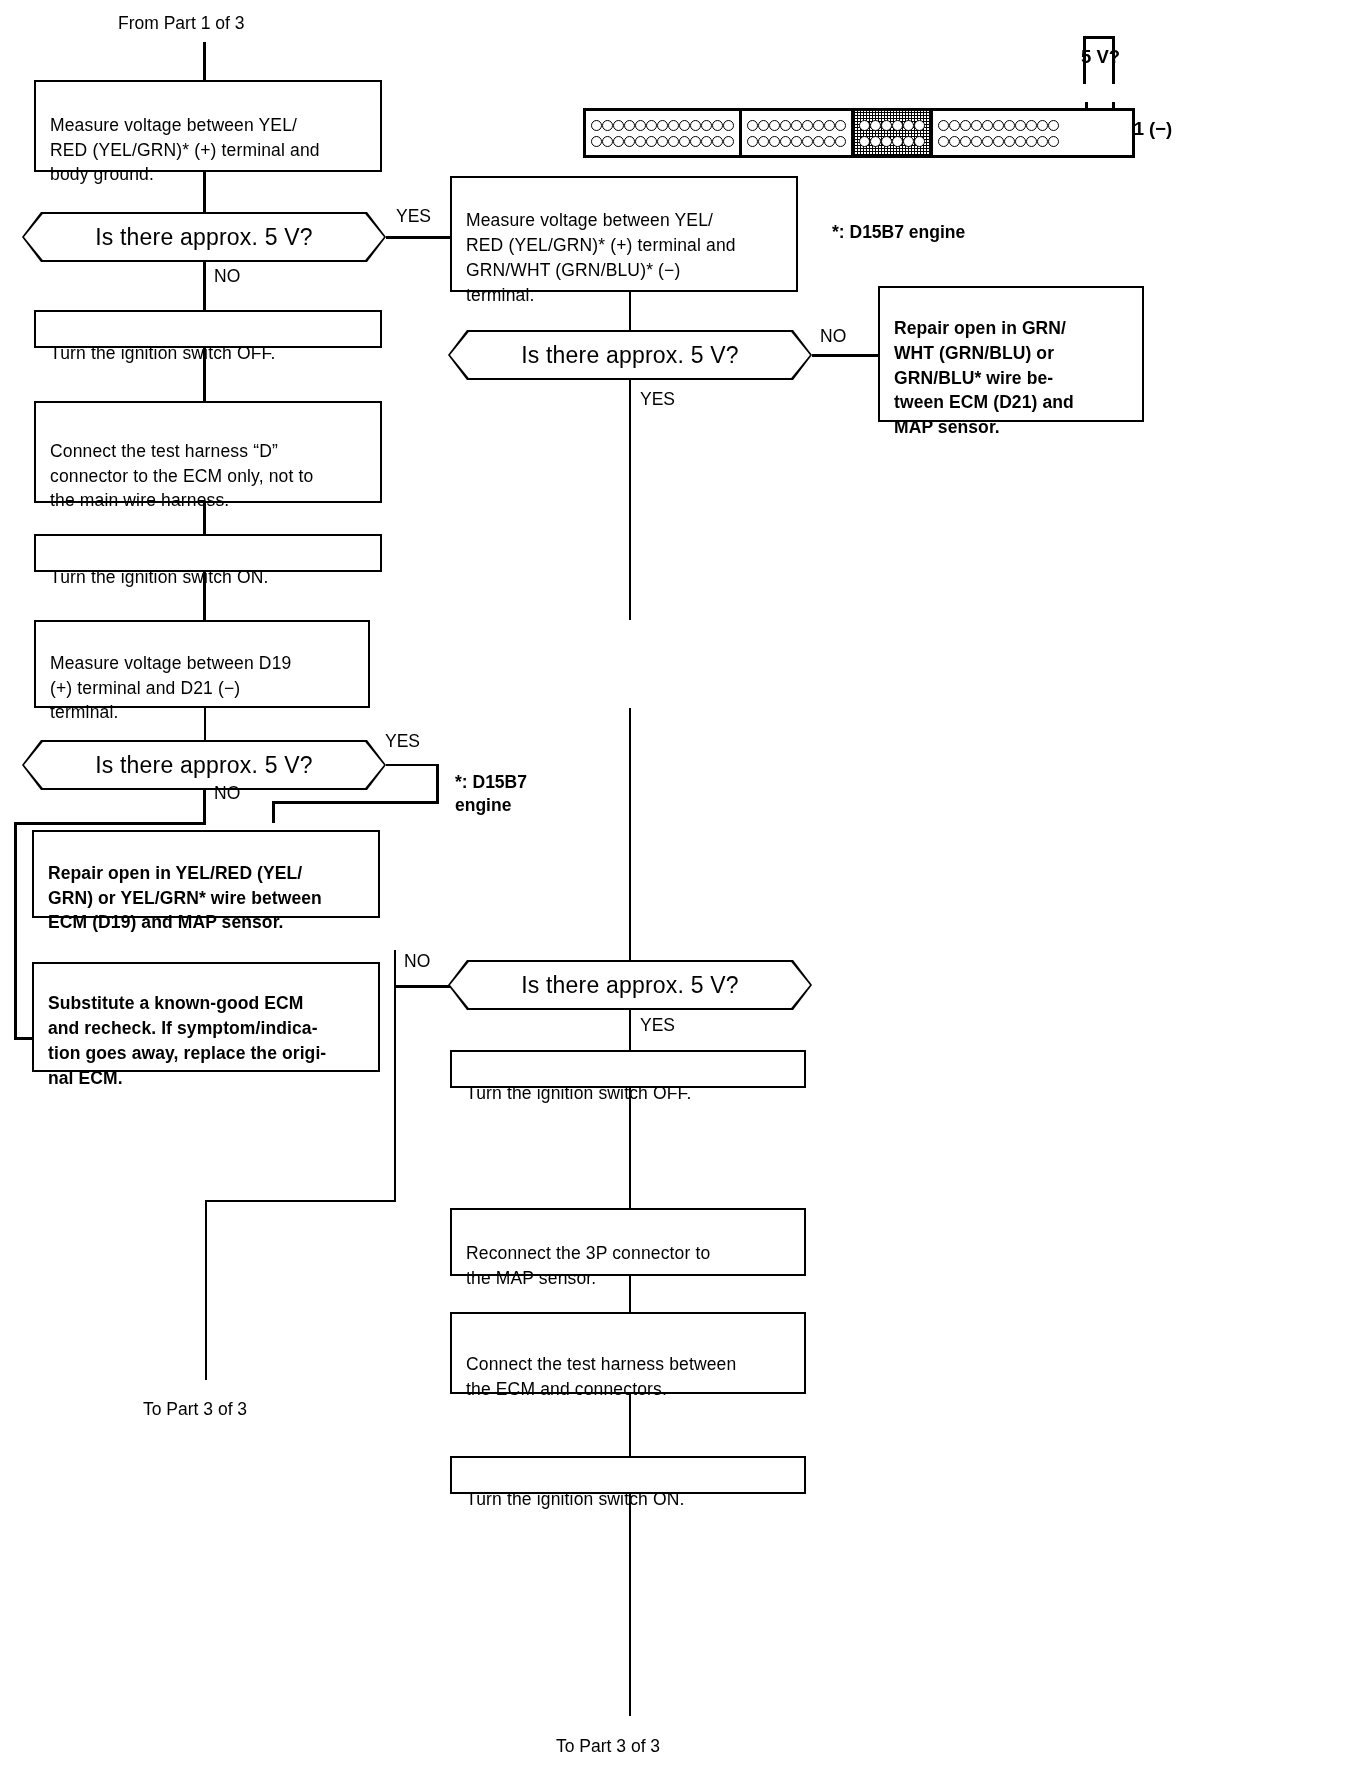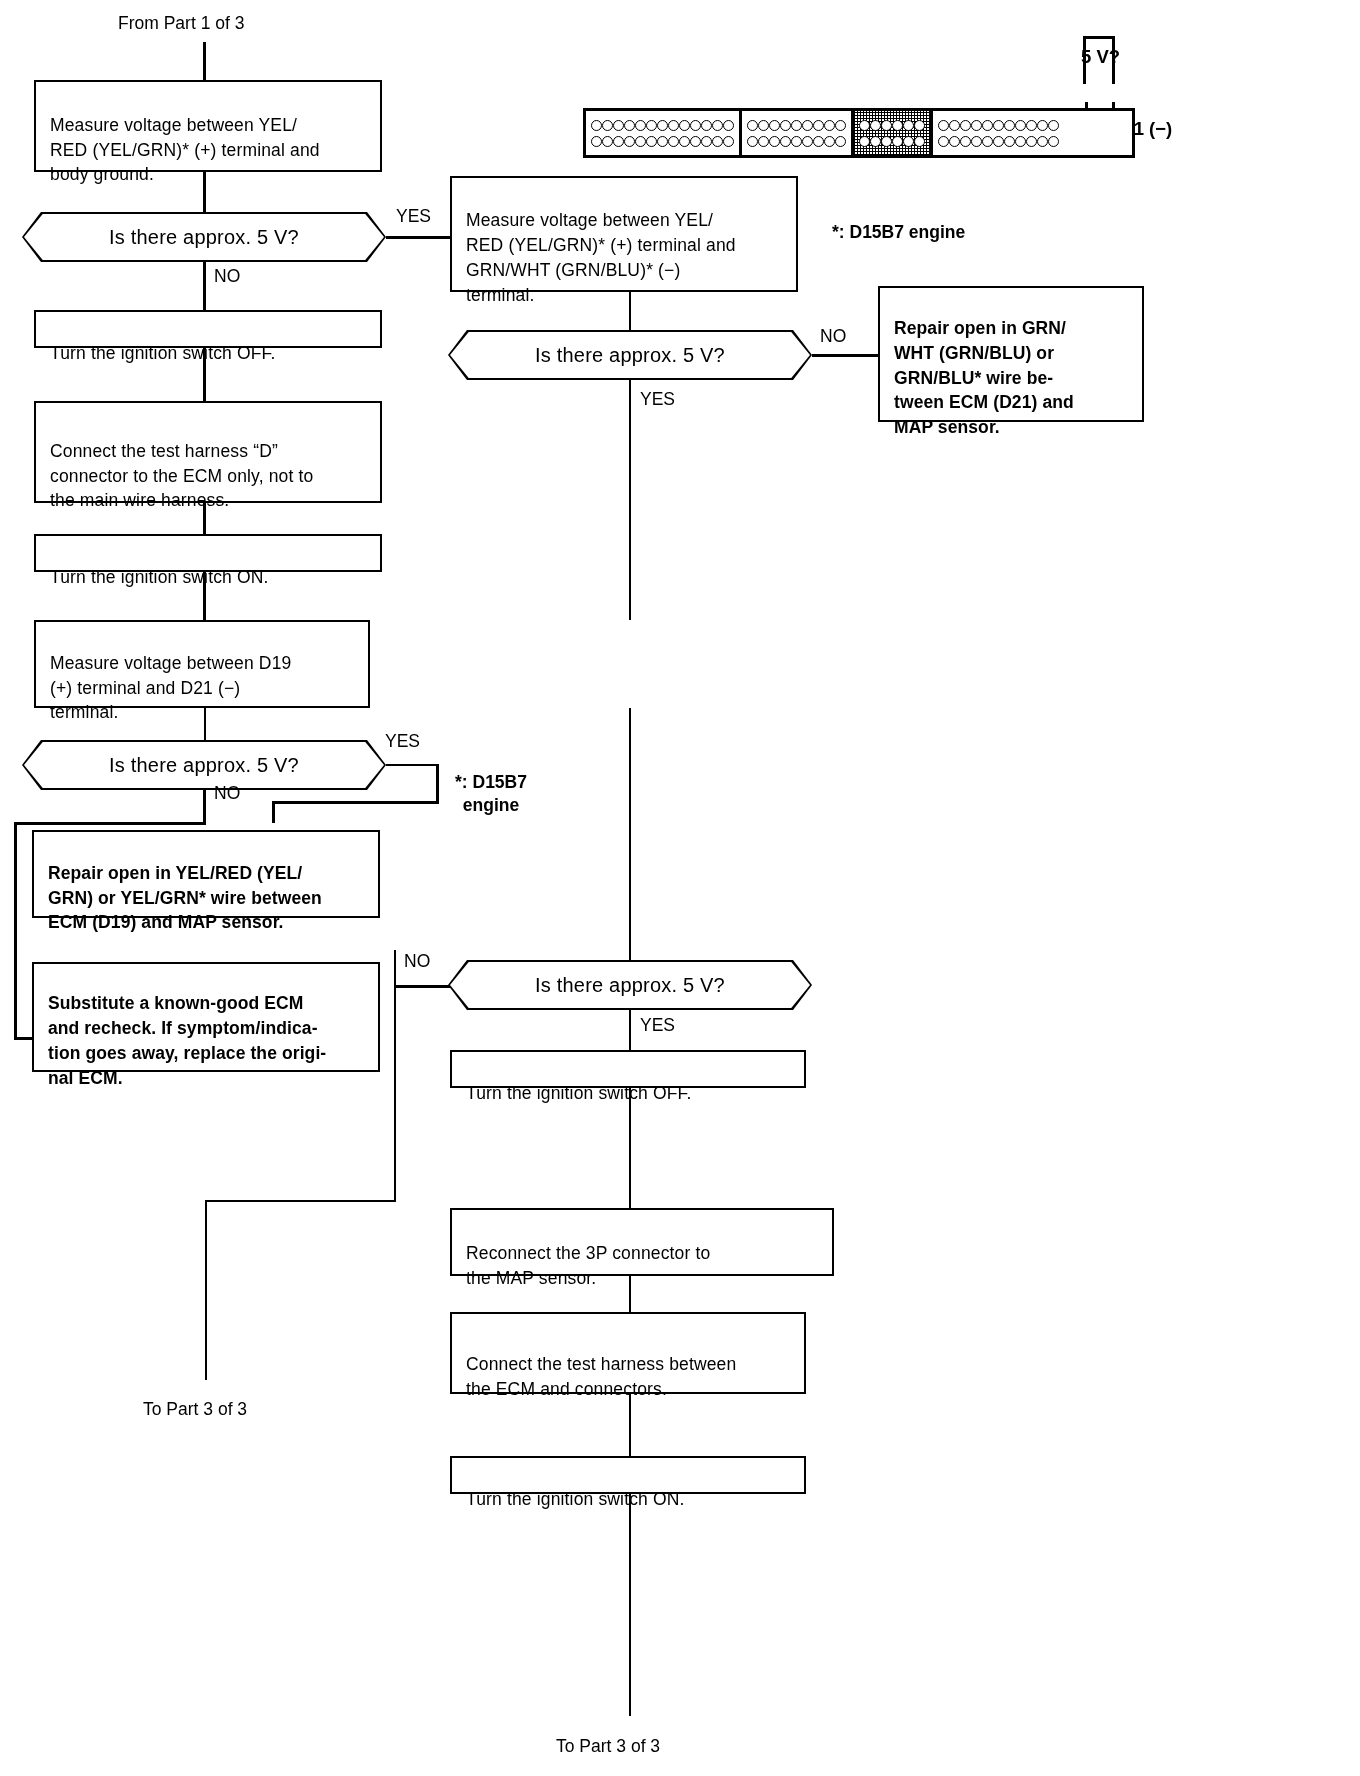--- a/index.html
+++ b/index.html
@@ -60,21 +60,21 @@
     background: #fff;
     -webkit-clip-path: polygon(0% 50%, 5.2% 0%, 94.8% 0%, 100% 50%, 94.8% 100%, 5.2% 100%);
     clip-path: polygon(0% 50%, 5.2% 0%, 94.8% 0%, 100% 50%, 94.8% 100%, 5.2% 100%);
   }
   .decision .dtxt {
     position: absolute;
     inset: 0;
     display: flex;
     align-items: center;
     justify-content: center;
-    font-size: 20px;
+    font-size: 23px;
     letter-spacing: 0.2px;
   }
 
   
   .vline {
     position: absolute;
     width: 3px;
     background: #000;
   }
   .vline.thin { width: 2px; }
@@ -84,21 +84,20 @@
     background: #000;
   }
   .hline.thin { height: 2px; }
 
   
   .label {
     position: absolute;
     font-size: 17.5px;
     white-space: pre-line;
     line-height: 1.3;
-    text-align: center;
   }
   .label.bold { font-weight: bold; margin-top: 41px; }
   .label.big  { font-size: 18.5px; }
 
   
   #connector {
     position: absolute;
     border: 3px solid #000;
     box-sizing: border-box;
     background: #fff;
@@ -387,21 +386,21 @@
   <div class="label" style="left:404px; top:950px;">NO</div>
 
   <div class="vline thin" style="left:629px; top:1010px; height:40px;"></div>
   <div class="label" style="left:640px; top:1014px;">YES</div>
 
   <div class="box" style="left:450px; top:1050px; width:356px; height:38px;">
     <span class="txt">Turn the ignition switch OFF.</span>
   </div>
   <div class="vline thin" style="left:629px; top:1088px; height:120px;"></div>
 
-  <div class="box" style="left:450px; top:1208px; width:384px; height:68px;">
+  <div class="box" style="left:450px; top:1208px; width:356px; height:68px;">
     <span class="txt">Reconnect the 3P connector to
 the MAP sensor.</span>
   </div>
   <div class="vline thin" style="left:629px; top:1276px; height:36px;"></div>
 
   <div class="box" style="left:450px; top:1312px; width:356px; height:82px;">
     <span class="txt">Connect the test harness between
 the  ECM  and  connectors.</span>
   </div>
   <div class="vline thin" style="left:629px; top:1394px; height:62px;"></div>

